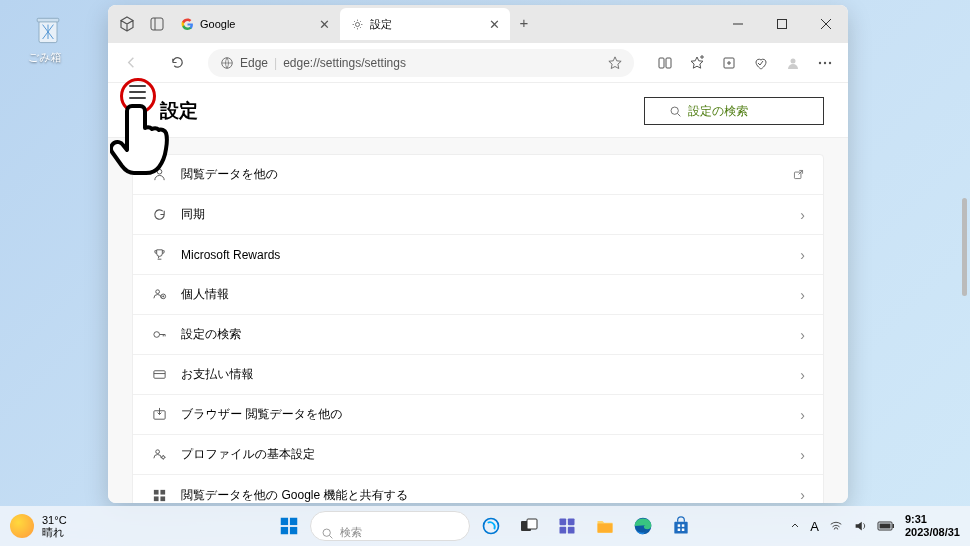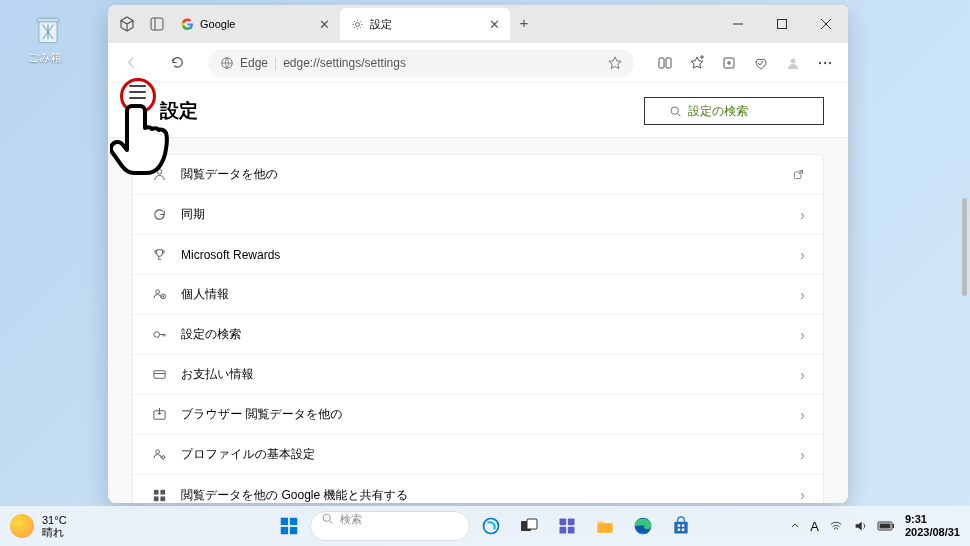--- a/index.html
+++ b/index.html
@@ -55,21 +55,21 @@
 
 .vscroll { position: absolute; right: 3px; top: 198px; width: 5px; height: 98px; background: #bbb; border-radius: 3px; z-index: 30; }
 
 
 .taskbar { position: absolute; bottom: 0; left: 0; right: 0; height: 40px; background: rgba(240,244,250,0.85); backdrop-filter: blur(20px); display: flex; align-items: center; }
 .weather { position: absolute; left: 10px; display: flex; align-items: center; gap: 8px; font-size: 11px; }
 .weather .wicon { width: 24px; height: 24px; background: radial-gradient(circle at 35% 35%, #ffd93d, #ff9a3d); border-radius: 50%; }
 .weather .wtext { line-height: 1.1; }
 .tb-center { margin: 0 auto; display: flex; align-items: center; gap: 4px; }
 .tb-icon { width: 34px; height: 34px; display: flex; align-items: center; justify-content: center; border-radius: 4px; cursor: pointer; }
-.tb-search { width: 160px; height: 30px; background: #fff; border-radius: 15px; display: flex; align-items: flex-start; padding: 0 10px; font-size: 11px; color: #888; gap: 6px; border: 1px solid #ddd; }
+.tb-search { width: 160px; height: 30px; background: #fff; border-radius: 15px; display: flex; align-items: flex-end; padding: 0 10px; font-size: 11px; color: #888; gap: 6px; border: 1px solid #ddd; }
 .tray { position: absolute; right: 10px; display: flex; align-items: center; gap: 10px; font-size: 11px; }
 .tray .clock { text-align: left; line-height: 1.15; font-weight: bold; }
 
 svg { display: block; }
 </style>
 </head>
 <body>
 
 <div class="desktop-icon">
   <div class="bin">

